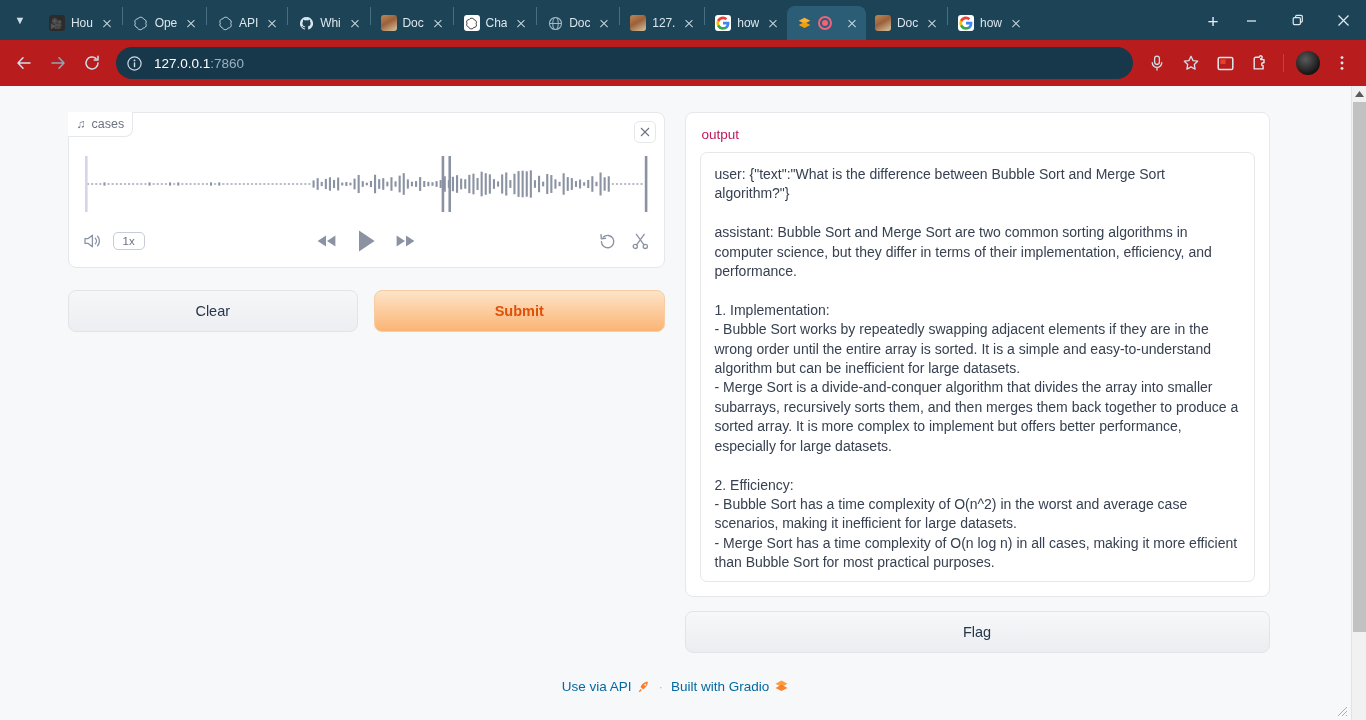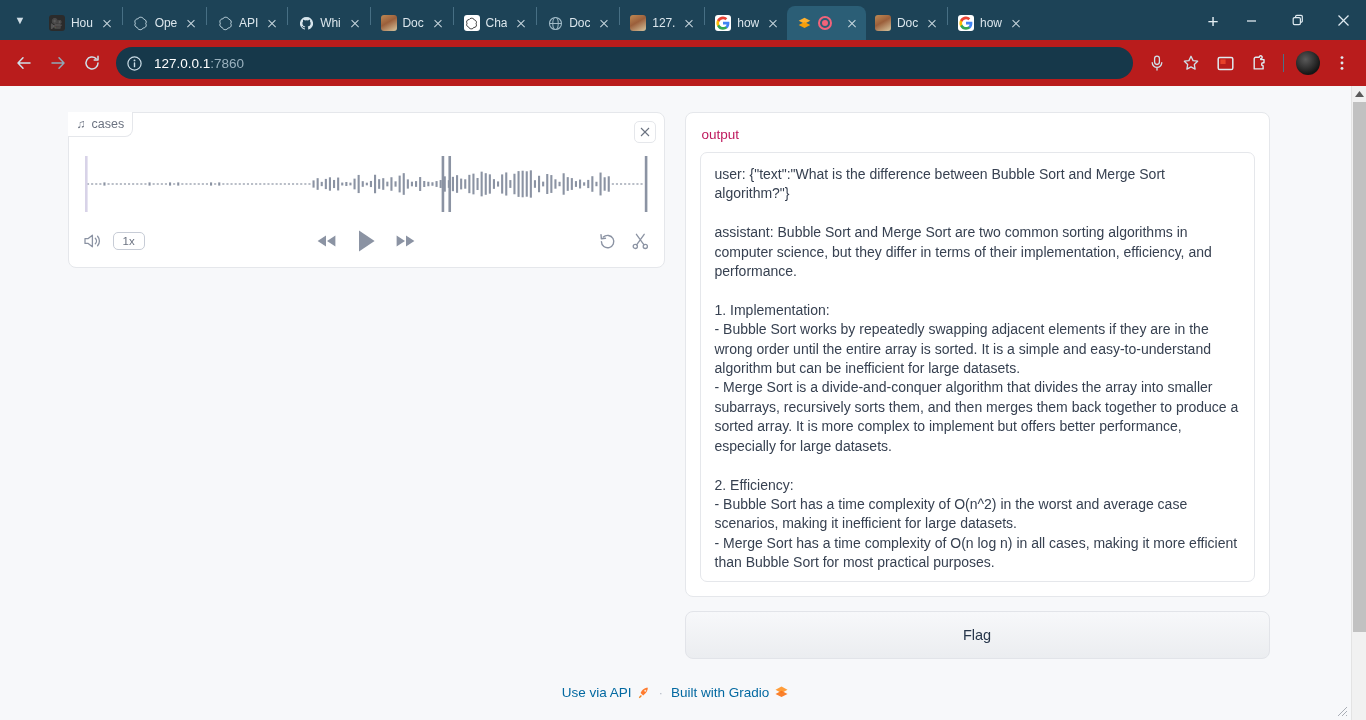--- a/index.html
+++ b/index.html
@@ -155,21 +155,21 @@
   .out-textarea {
     border: 1px solid #e5e7eb; border-radius: 7px; padding: 12px 14px 14px 14px;
     height: 430px; overflow: hidden; position: relative; background: #fff;
     color: #374151; font-size: 14px; line-height: 19.4px; white-space: pre-wrap;
     word-wrap: break-word;
   }
   .grip {
     position: absolute; right: 3px; bottom: 3px; width: 11px; height: 11px; opacity: .55;
   }
   .flag-btn {
-    margin-top: 14px; height: 48px; border-radius: 8px; border: 1px solid #e2e4e9;
+    margin-top: 14px; height: 42px; border-radius: 8px; border: 1px solid #e2e4e9;
     background: linear-gradient(#f7f8fa, #ebedf0); display: flex; align-items: center;
     justify-content: center; font-size: 14.5px; color: #27364b;
   }
 
   .footer {
     width: 1216px; margin: 26px auto 0; display: flex; align-items: center;
     justify-content: center; gap: 8px; font-size: 13.5px; color: #9aa1ad;
   }
   .footer a { color: #0369a1; text-decoration: none; display:inline-flex; align-items:center; gap:5px;}
   .dot-sep { color: #b9bfc9; }
@@ -605,20 +605,22 @@
                     <circle cx="4.3" cy="14.4" r="2.1" fill="none" stroke="#8b93a3" stroke-width="1.3"></circle>
                     <circle cx="14.3" cy="14.4" r="2.1" fill="none" stroke="#8b93a3" stroke-width="1.3"></circle>
                     <path d="M13.2 2.3L5.6 12.9M5.4 2.3l7.6 10.6" fill="none" stroke="#8b93a3" stroke-width="1.3" stroke-linecap="round"></path>
                   </svg>
                 </span>
               </div>
             </div>
           </div>
 
           <div class="btn-row">
+            <div class="btn btn-clear">Clear</div>
+            <div class="btn btn-submit">Submit</div>
           </div>
         </div>
 
         <div class="col-right">
           <div class="out-card">
             <div class="out-label">output</div>
             <div class="out-textarea">user: {"text":"What is the difference between Bubble Sort and Merge Sort algorithm?"}
 
 assistant: Bubble Sort and Merge Sort are two common sorting algorithms in computer science, but they differ in terms of their implementation, efficiency, and performance.
 

